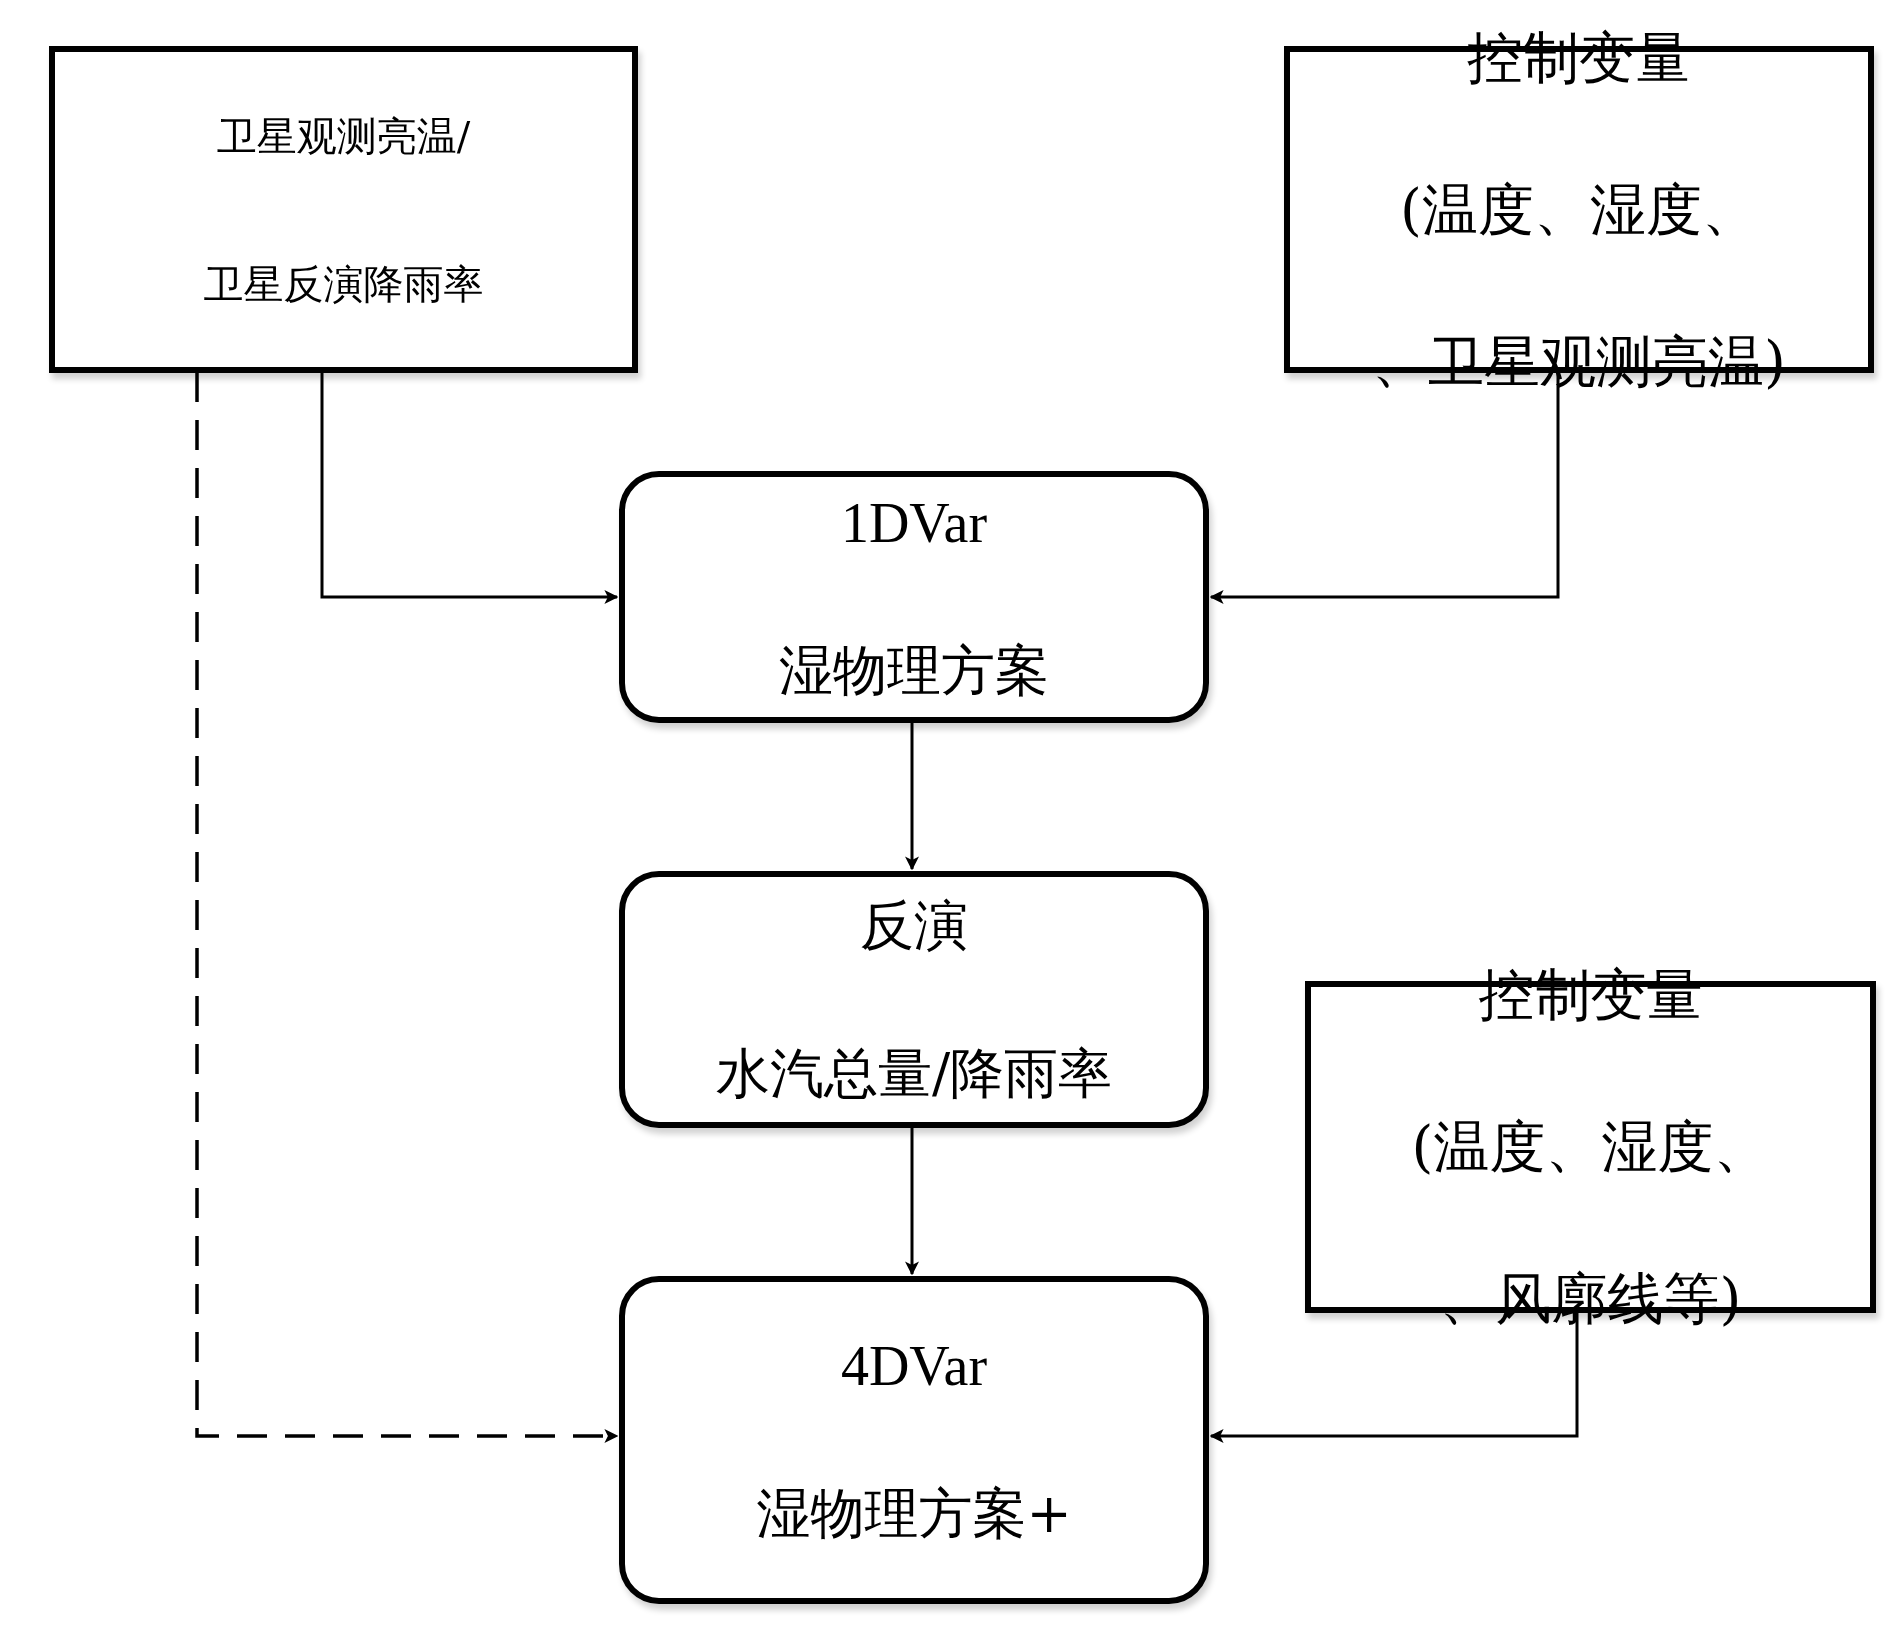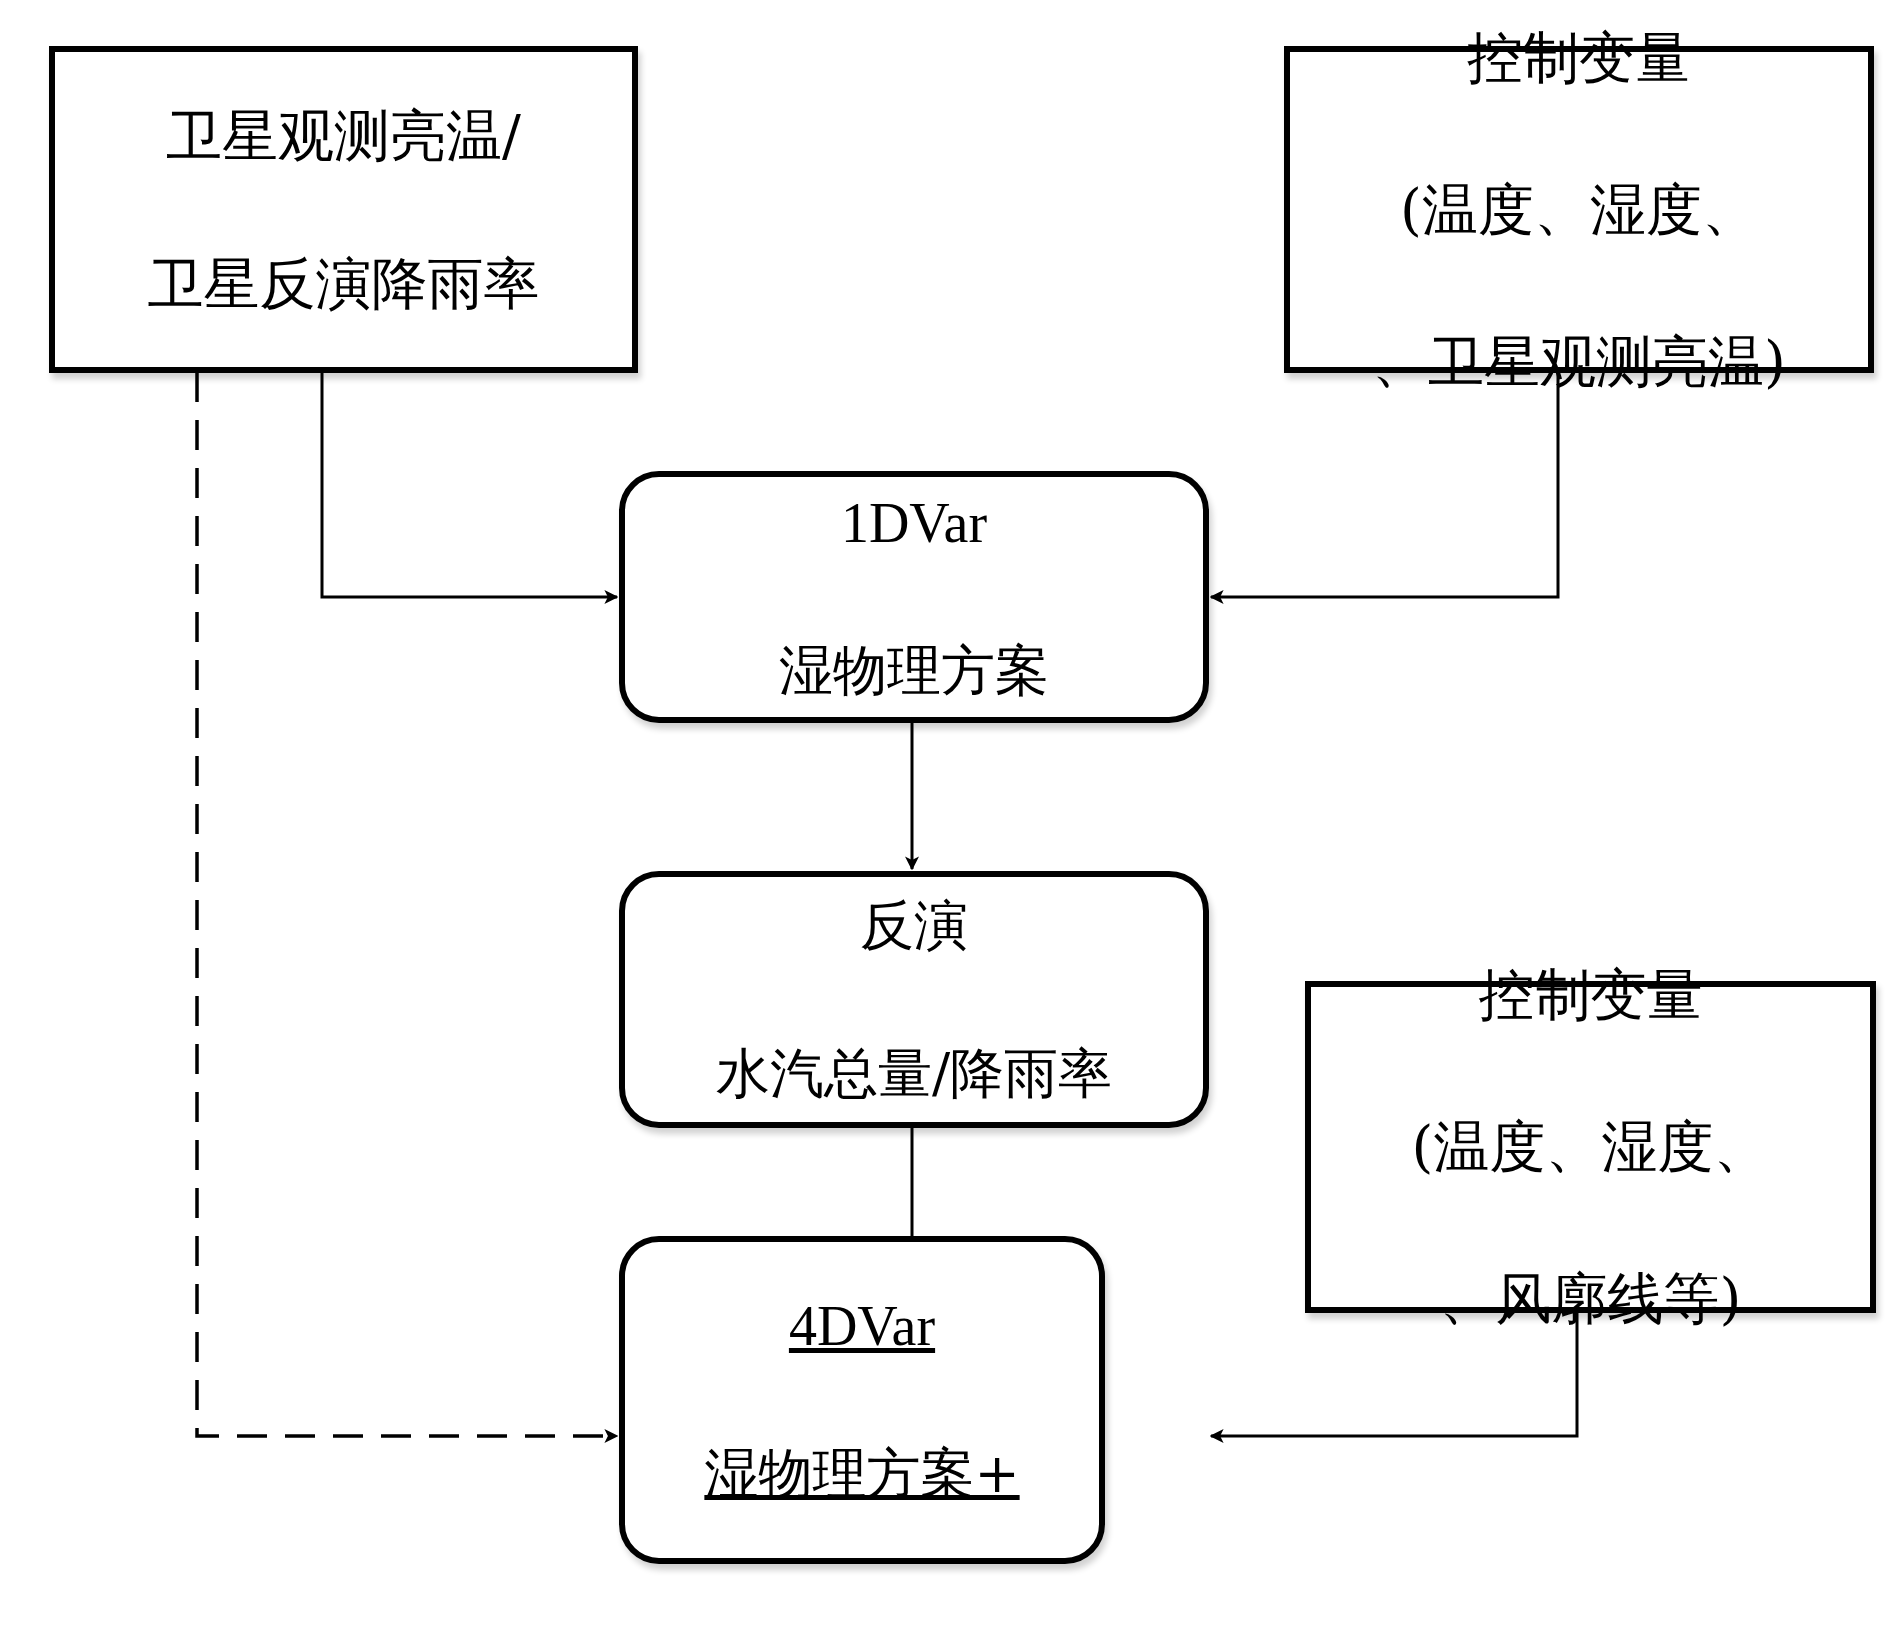--- a/index.html
+++ b/index.html
@@ -31,21 +31,21 @@
   <line x1="912" y1="722" x2="912" y2="869" stroke="#000" stroke-width="3" marker-end="url(#arrow)"></line>
 
   <line x1="912" y1="1127" x2="912" y2="1274" stroke="#000" stroke-width="3" marker-end="url(#arrow)"></line>
 
   <polyline points="197,372 197,1436 617,1436" fill="none" stroke="#000" stroke-width="3.5" stroke-dasharray="30,18" marker-end="url(#arrow)"></polyline>
 
   <polyline points="1577,1312 1577,1436 1211,1436" fill="none" stroke="#000" stroke-width="3" marker-end="url(#arrow)"></polyline>
 </svg>
 
 <div class="box rect" style="left:30px; top:46px; width:589px; height:327px;">
-  <div class="txt" style="font-size:56px;">
+  <div class="txt" style="font-size:40px;">
     <div>卫星观测亮温/</div>
     <div>卫星反演降雨率</div>
   </div>
 </div>
 
 <div class="box rect" style="left:1265px; top:46px; width:590px; height:327px;">
   <div class="txt" style="font-size:56px; line-height:76px;">
     <div>控制变量</div>
     <div>(温度、湿度、</div>
     <div>、卫星观测亮温)</div>
@@ -59,21 +59,21 @@
   </div>
 </div>
 
 <div class="box round" style="left:619px; top:871px; width:590px; height:257px;">
   <div class="txt">
     <div>反演</div>
     <div>水汽总量/降雨率</div>
   </div>
 </div>
 
-<div class="box round" style="left:619px; top:1236px; width:486px; height:328px;text-decoration:underline;">
+<div class="box round" style="left:619px; top:1276px; width:590px; height:328px;">
   <div class="txt">
     <div class="latin">4DVar</div>
     <div>湿物理方案+</div>
   </div>
 </div>
 
 <div class="box rect" style="left:1286px; top:981px; width:571px; height:332px;">
   <div class="txt" style="font-size:56px; line-height:76px;">
     <div>控制变量</div>
     <div>(温度、湿度、</div>

